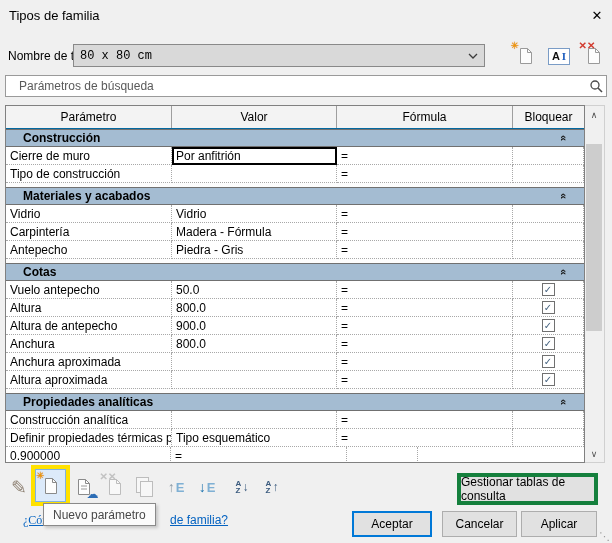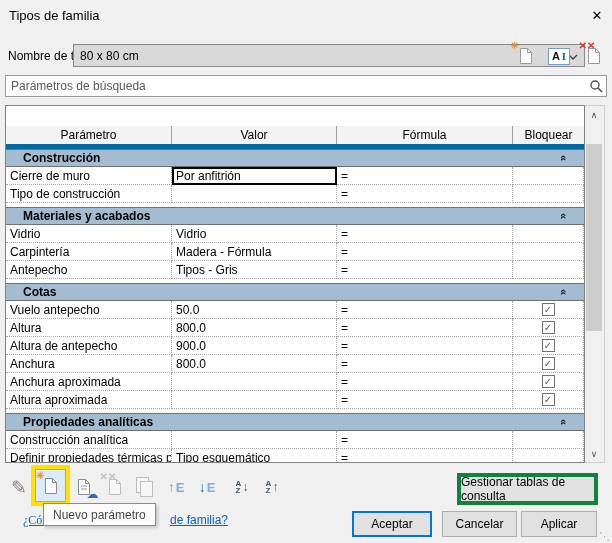--- a/index.html
+++ b/index.html
@@ -8,45 +8,45 @@
     width:612px; height:543px; position:relative; overflow:hidden;
     background:#f0f0f0; color:#000;
     font-family:"Liberation Sans", sans-serif; font-size:12px;
   }
   
   .title { position:absolute; left:9px; top:8px; font-size:13px; }
   .close-x { position:absolute; right:6px; top:6px; width:18px; height:18px;
     display:flex; align-items:center; justify-content:center; font-size:13px; cursor:pointer; }
   
   .tn-label { position:absolute; left:8px; top:49px; }
-  .combo { position:absolute; left:73px; top:44px; width:512px; height:23px;
-    background:#d9d9d9; border:1px solid #898989; display:flex; align-items:center; padding:0 6px; }
+  .combo { position:absolute; left:73px; top:44px; width:412px; height:23px;
+    background:#d9d9d9; border:1px solid #898989; display:flex; align-items:center; padding:0 6px;font-family:Liberation Mono, monospace; }
   .combo .val { flex:1; }
   .icon-btn { position:absolute; width:26px; height:26px; top:43px;
     display:flex; align-items:center; justify-content:center; cursor:pointer; }
   .pagewrap { position:relative; width:17px; height:20px; }
   .pagewrap .corner-mark { position:absolute; left:-6px; top:-5px; font-size:10px; line-height:10px; }
   .star { color:#ef9b00; text-shadow:0 0 1px #d85a00; }
   .redx { color:#d23b2f; font-weight:bold; font-size:9px; }
   .grayx { color:#c2c2c2; font-weight:bold; font-size:9px; }
   .ai-box { width:22px; height:17px; border:1px solid #7a9cc6; background:#fff;
     display:flex; align-items:center; justify-content:center; gap:2px; font-size:11px; }
   .ai-box .a { font-weight:bold; color:#111; }
   .ai-box .i { color:#1f5fbf; font-family:"Liberation Serif", serif; font-weight:bold; }
   
   .search { position:absolute; left:5px; top:75px; width:602px; height:22px;
     background:#fff; border:1px solid #9a9a9a; display:flex; align-items:center; }
   .search input { flex:1; border:none; outline:none; background:transparent; height:18px;
-    font-family:"Liberation Sans", sans-serif; font-size:12px; padding:0 5px; color:#222; }
+    font-family:"Liberation Sans", sans-serif; font-size:12px; padding:0 13px; color:#222; }
   .search input::placeholder { color:#5a5a5a; opacity:1; }
   .search .mag { width:20px; display:flex; align-items:center; justify-content:center; }
   
   .tbl { position:absolute; left:5px; top:105px; width:600px; height:358px; display:flex; }
   .tbl-main { width:580px; height:358px; border:1px solid #808080; background:#fff; overflow:hidden; }
-  .hrow { display:flex; height:23px; background:#f3f3f3; border-bottom:5px solid #0369a1;margin-top:20px; }
+  .hrow { display:flex; height:23px; background:#f3f3f3; border-bottom:1px solid #0369a1; }
   .hcell { border-right:1px solid #9e9e9e; display:flex; align-items:center; justify-content:center; }
   .c1 { width:166px; } .c2 { width:165px; } .c3 { width:176px; } .c4 { width:71px; border-right:none; }
   .band { height:18px; background:#a4bcd2; border-top:1px solid #707070; border-bottom:1px solid #707070;
     display:flex; align-items:center; justify-content:space-between; padding:0 17px; font-weight:bold; cursor:pointer; }
   .chev-up2 { display:inline-block; transform:rotate(90deg); font-size:11px; font-weight:bold; color:#1a1a1a; }
   .row { display:flex; height:18px;text-align:right; }
   .cell { border-right:1px dotted #a8a8a8; border-bottom:1px dotted #a8a8a8;
     padding:0 4px; display:flex; align-items:center; white-space:nowrap; overflow:hidden; }
   .cell.c4 { justify-content:center; padding:0; }
   .cell.sel { outline:2px solid #000; outline-offset:-2px; background:#fff; }
@@ -180,21 +180,21 @@
       <div class="cell c4"></div>
     </div>
     <div class="row">
       <div class="cell c1">Carpintería</div>
       <div class="cell c2">Madera - Fórmula</div>
       <div class="cell c3">=</div>
       <div class="cell c4"></div>
     </div>
     <div class="row">
       <div class="cell c1">Antepecho</div>
-      <div class="cell c2">Tipos - Gris</div>
+      <div class="cell c2">Piedra - Gris</div>
       <div class="cell c3">=</div>
       <div class="cell c4"></div>
     </div>
     <div class="gap"></div>
 
     <div class="band">
       <span>Cotas</span>
       <span class="chev-up2">«</span>
     </div>
     <div class="row">

